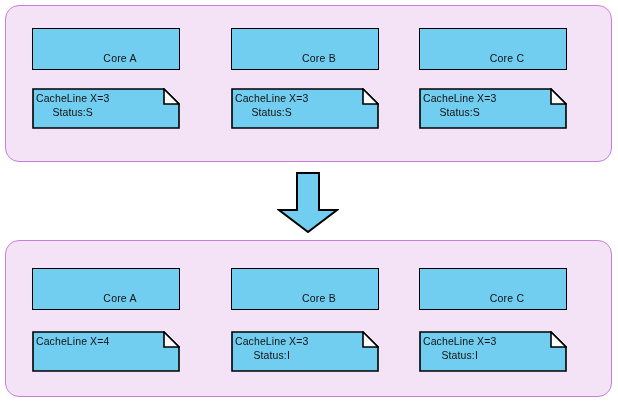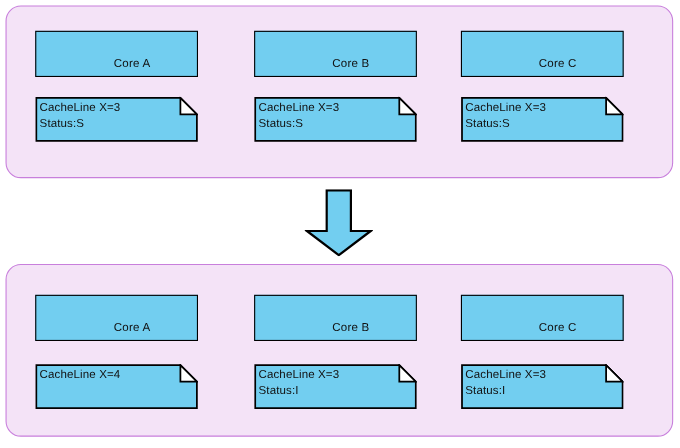--- a/index.html
+++ b/index.html
@@ -79,20 +79,21 @@
   }
   .note-text {
     position: absolute;
     left: 4px;
     top: 3px;
     font-size: 10.5px;
     color: #111111;
     line-height: 14px;
     white-space: nowrap;
     letter-spacing: 0.1px;
+    text-align: center;
   }
   .note-text .line2 {
     display: block;
   }
 
   
   #transition-arrow {
     position: absolute;
     left: 277px;
     top: 172px;

